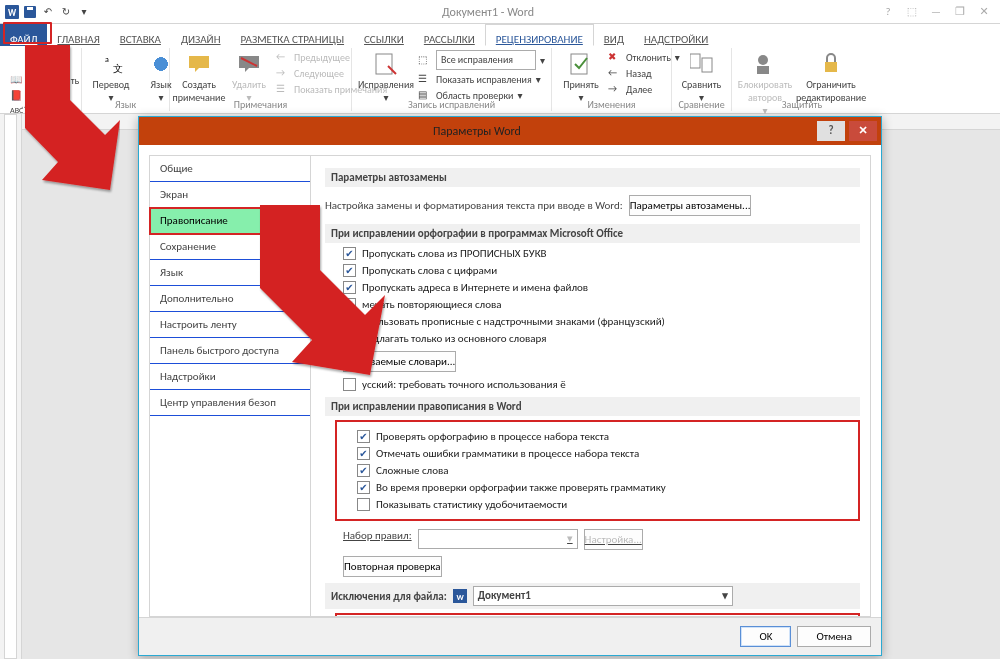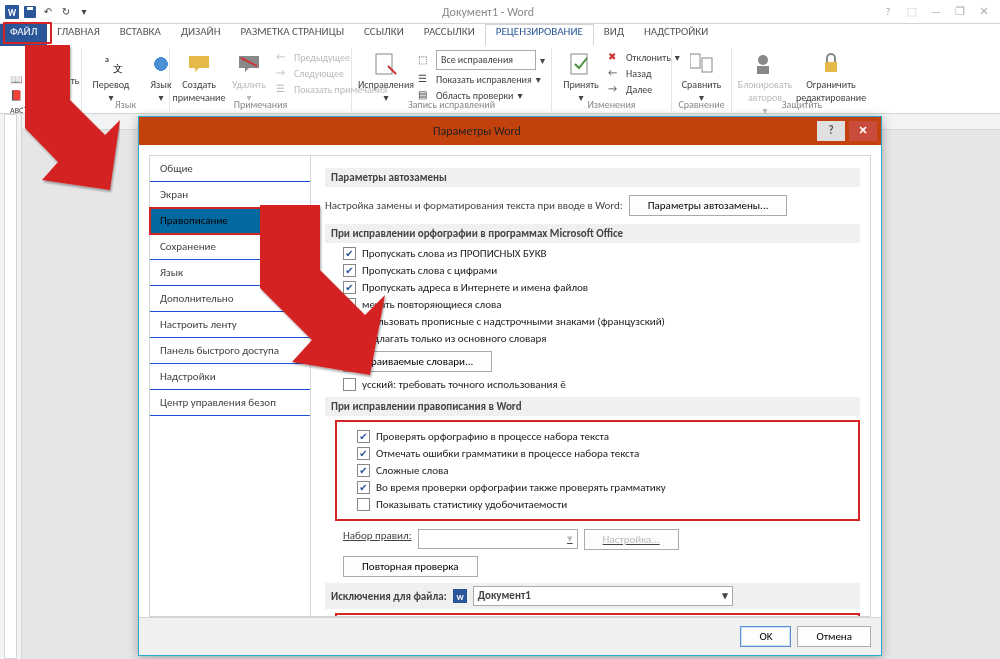--- a/index.html
+++ b/index.html
@@ -8,21 +8,21 @@
 
 .titlebar { height: 24px; background: #fff; display: flex; align-items: center; border-bottom: 1px solid #d5d5d5; }
 .qat { display: flex; align-items: center; gap: 2px; padding: 0 4px; }
 .qat-icon { width: 16px; height: 16px; display: flex; align-items: center; justify-content: center; font-size: 10px; }
 .title-text { flex: 1; text-align: center; color: #888; font-size: 12px; }
 .window-controls { display: flex; gap: 8px; padding-right: 8px; color: #aaa; }
 .window-controls span { width: 16px; text-align: center; cursor: default; }
 
 
 .tabs { display: flex; height: 22px; background: #fff; font-size: 11px; }
-.tab { padding: 0 10px; color: #555; border-top: 1px solid transparent; cursor: default; }
+.tab { padding: 8px 10px; color: #555; border-top: 1px solid transparent; cursor: default; text-decoration: underline; }
 .tab.file { background: #2b579a; color: #fff; }
 .tab.active { color: #2b579a; border: 1px solid #d5d5d5; border-bottom-color: #fff; }
 
 
 .ribbon { height: 68px; background: #fff; border-bottom: 1px solid #d5d5d5; display: flex; padding: 2px 4px; }
 .group { border-right: 1px solid #e5e5e5; padding: 2px 6px; display: flex; flex-direction: column; position: relative; }
 .group-label { position: absolute; bottom: 0; left: 0; right: 0; text-align: center; font-size: 10px; color: #888; }
 .gbody { flex: 1; display: flex; align-items: flex-start; gap: 4px; }
 .bigbtn { display: flex; flex-direction: column; align-items: center; text-align: center; font-size: 10px; color: #444; padding: 2px 4px; min-width: 46px; }
 .bigbtn-icon { width: 24px; height: 24px; margin-bottom: 2px; }
@@ -42,26 +42,26 @@
 
 
 .dialog { position: absolute; top: 116px; left: 138px; width: 744px; height: 540px; background: #f0f0f0; border: 1px solid #2aa9d2; box-shadow: 0 2px 10px rgba(0,0,0,.3); display: flex; flex-direction: column; z-index: 50; }
 .dialog-titlebar { height: 28px; background: #c2410c; display: flex; align-items: center; }
 .dialog-title { flex: 1; text-align: center; color: #222; font-size: 12px; }
 .dialog-help { width: 28px; height: 20px; background: #e0e0e0; text-align: center; line-height: 20px; font-weight: bold; color: #555; margin: 2px 2px; }
 .dialog-close { width: 28px; height: 20px; background: #c94b3b; text-align: center; line-height: 20px; font-weight: bold; color: #fff; margin: 2px 4px 2px 2px; }
 .dialog-body { flex: 1; display: flex; padding: 10px 10px 0 10px; background: #fff; overflow: hidden; }
 .dialog-nav { width: 162px; border: 1px solid #d5d5d5; background: #fff; }
 .nav-item { padding: 6px 10px; font-size: 11px; color: #444; border-bottom: 1px solid #1d4ed8; cursor: default; }
-.nav-item.sel { background: #0369a1; color: #000; }
+.nav-item.sel { background: #86efac; color: #000; }
 .nav-highlight { outline: 2px solid #d42424; outline-offset: -1px; }
 .dialog-content { flex: 1; border: 1px solid #d5d5d5; border-left: none; padding: 6px 10px 6px 14px; overflow-y: auto; position: relative; }
 .section-head { background: #f0f0f0; padding: 3px 6px; font-weight: bold; font-size: 11px; color: #444; margin: 6px 0 4px 0; }
 .hint-line { font-size: 11px; margin: 8px 0; display: flex; align-items: center; gap: 6px; }
-.btn { background: #fdfdfd; border: 1px solid #ababab; padding: 3px 18px; font-size: 11px; }
+.btn { background: #fdfdfd; border: 1px solid #ababab; padding: 3px 0; font-size: 11px; }
 .chk-row { display: flex; align-items: center; gap: 6px; font-size: 11px; margin: 4px 0 4px 18px; color: #222; }
 .chkbox { width: 13px; height: 13px; border: 1px solid #888; background: #fff; display: inline-flex; align-items: center; justify-content: center; font-size: 10px; color: #2b579a; }
 .red-box { border: 2px solid #d42424; padding: 4px 2px; margin-left: 10px; }
 .field-row { display: flex; align-items: flex-start; gap: 6px; margin: 8px 0 6px 18px; font-size: 11px; text-decoration: underline; }
 .field-input { border: 1px solid #ababab; background: #fff; padding: 2px 4px; min-width: 140px; height: 20px; }
 .dialog-footer { display: flex; justify-content: flex-end; gap: 6px; padding: 8px 10px; background: #f0f0f0; border-top: 1px solid #d5d5d5; }
 .footer-btn { background: #fdfdfd; border: 1px solid #ababab; padding: 3px 18px; font-size: 11px; }
 .footer-btn.primary { border: 1px solid #5a8fd6; box-shadow: 0 0 0 1px #cfe2f9 inset; }
 
 

